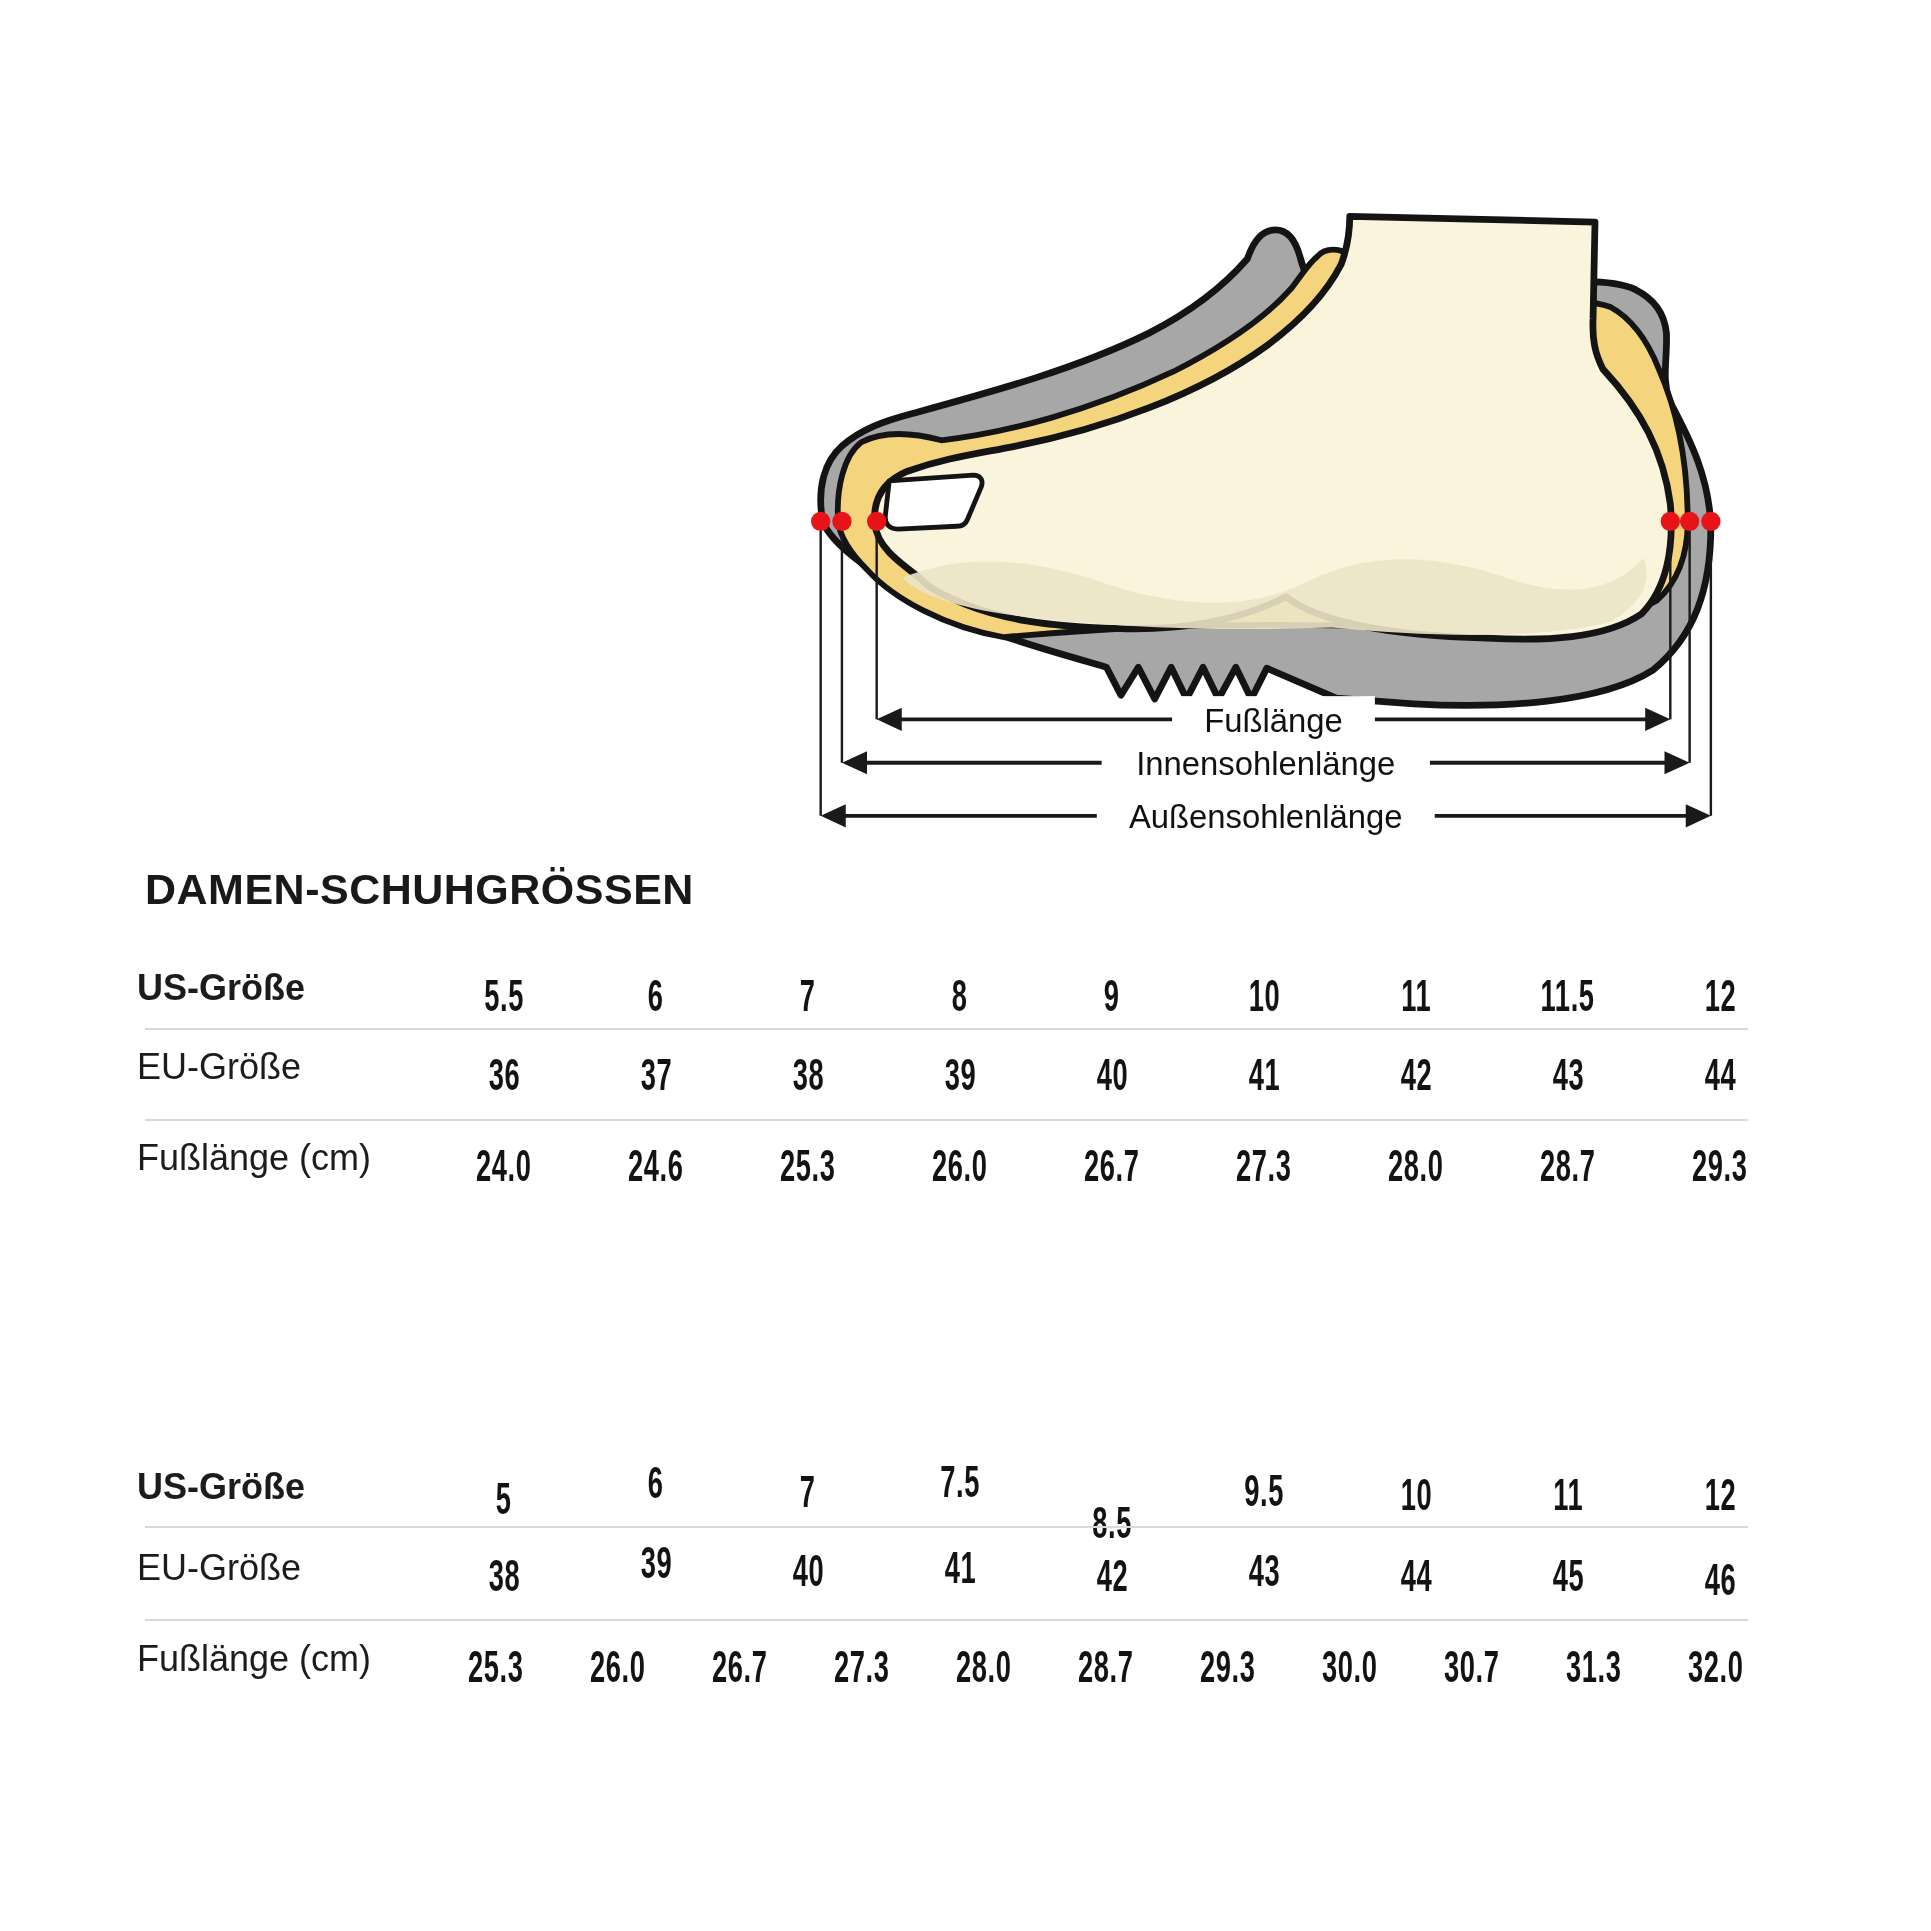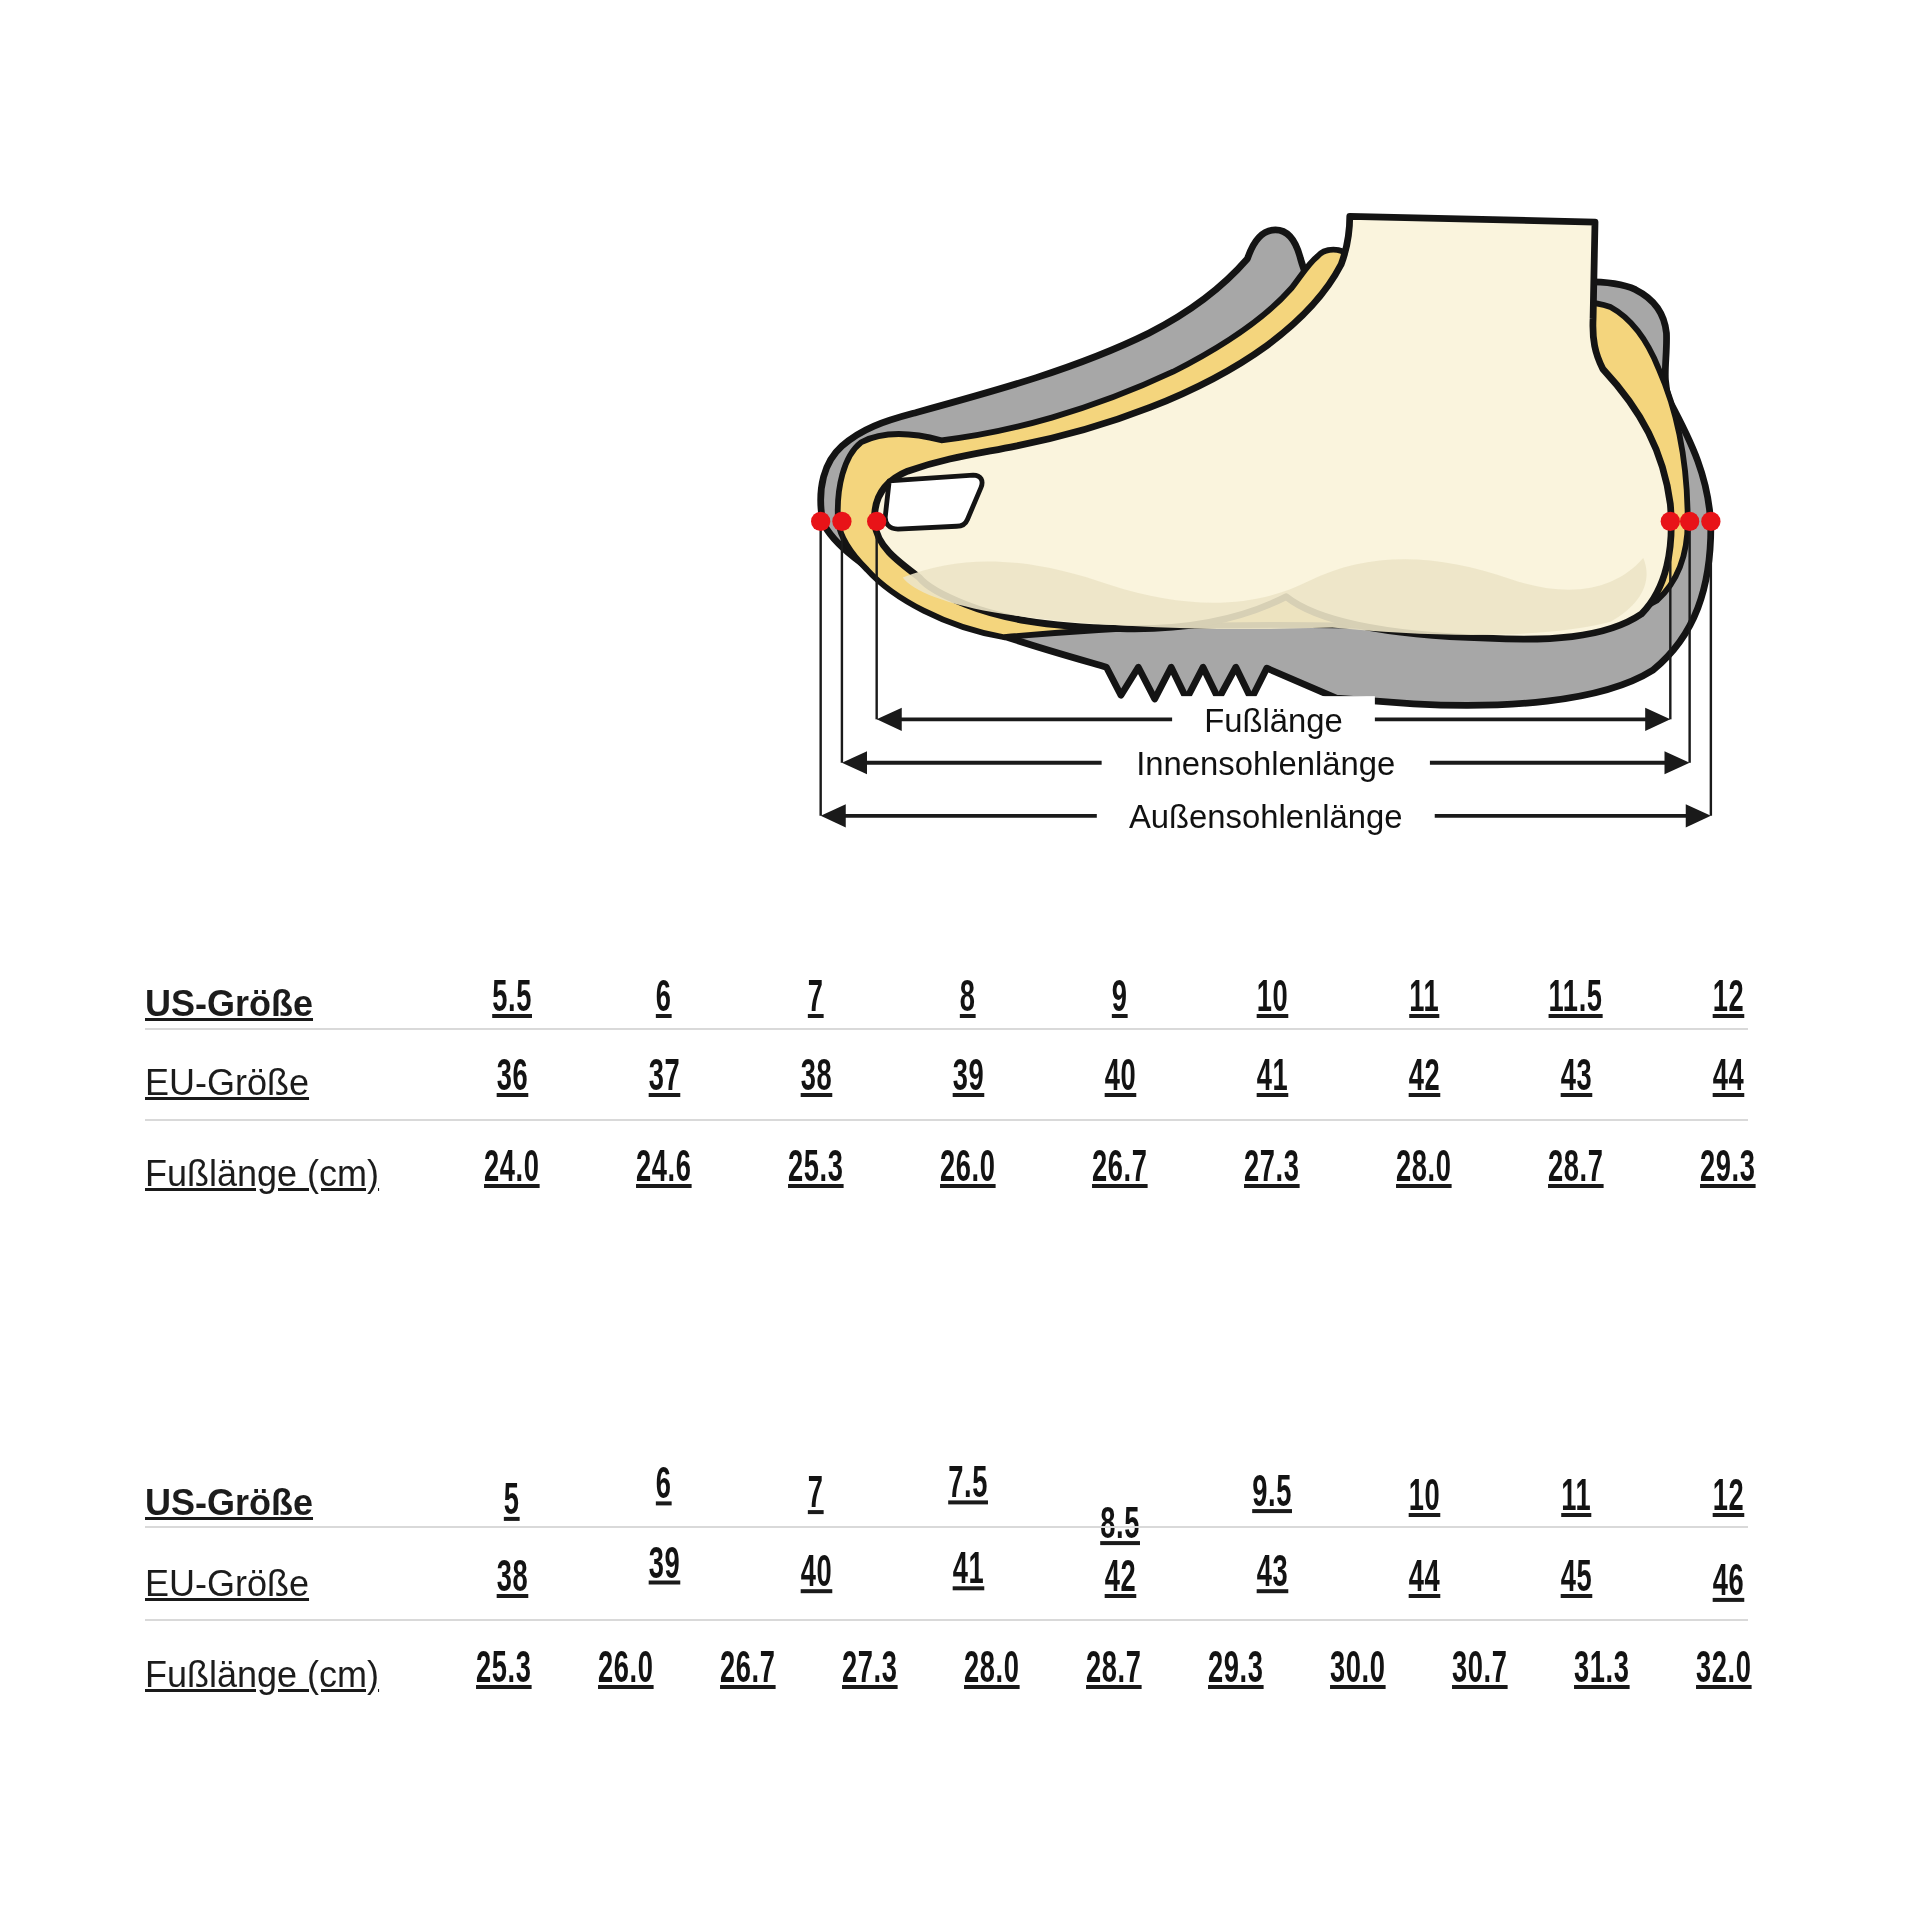--- a/index.html
+++ b/index.html
@@ -2,21 +2,21 @@
 <html><head>
 <meta charset="utf-8">
 <style>
   html,body{margin:0;padding:0;background:#fff;}
   #page{position:relative;width:1931px;height:1931px;background:#ffffff;overflow:hidden;
         font-family:"Liberation Sans","DejaVu Sans",sans-serif;color:#1a1a1a;}
   
   #diagram-svg{position:absolute;left:0;top:0;width:1931px;height:869px;}
   
   .section-title{position:absolute;left:145px;font-size:43px;font-weight:600;letter-spacing:0.5px;color:#191919;white-space:nowrap;}
-  .trow{position:absolute;left:145px;width:1659px;height:58px;display:flex;align-items:flex-end;text-decoration:underline;}
+  .trow{position:absolute;left:137px;width:1659px;height:58px;display:flex;align-items:flex-start;}
   .tlabel{flex:0 0 291px;font-size:36px;color:#1c1c1c;white-space:nowrap;}
   .tlabel.bold{font-weight:700;}
   .cells{flex:1;display:flex;height:100%;}
   .cell{flex:1 1 0;display:flex;align-items:center;justify-content:center;height:100%;}
   .cells-11{padding-left:6.8px;}
   .cells-11 .cell{flex:0 0 122px;}
   .num{font-size:44px;font-weight:700;color:#131313;transform:scaleX(0.62);transform-origin:center;white-space:nowrap;letter-spacing:1px;}
   .divider{position:absolute;left:145px;width:1603px;height:1.9px;background:#d9d9d9;}
   
   .jit-us .cell:nth-child(1){transform:translateY(3.9px);}  .jit-us .cell:nth-child(2){transform:translateY(-11.6px);}
@@ -97,20 +97,21 @@
     <g fill="#e81318">
       <circle cx="850" cy="540" r="10"></circle>
       <circle cx="872" cy="540" r="10"></circle>
       <circle cx="908" cy="540" r="10"></circle>
       <circle cx="1730" cy="540" r="10"></circle>
       <circle cx="1750" cy="540" r="10"></circle>
       <circle cx="1772" cy="540" r="10"></circle>
     </g>
   </svg>
 
+  <div class="section-title" style="top:865px">DAMEN-SCHUHGRÖSSEN</div>
 
   <div class="trow" style="top:967px">
     <div class="tlabel bold">US-Größe</div>
     <div class="cells">
       <div class="cell">
           <span class="num">5.5</span>
         </div>
       <div class="cell">
           <span class="num">6</span>
         </div>

